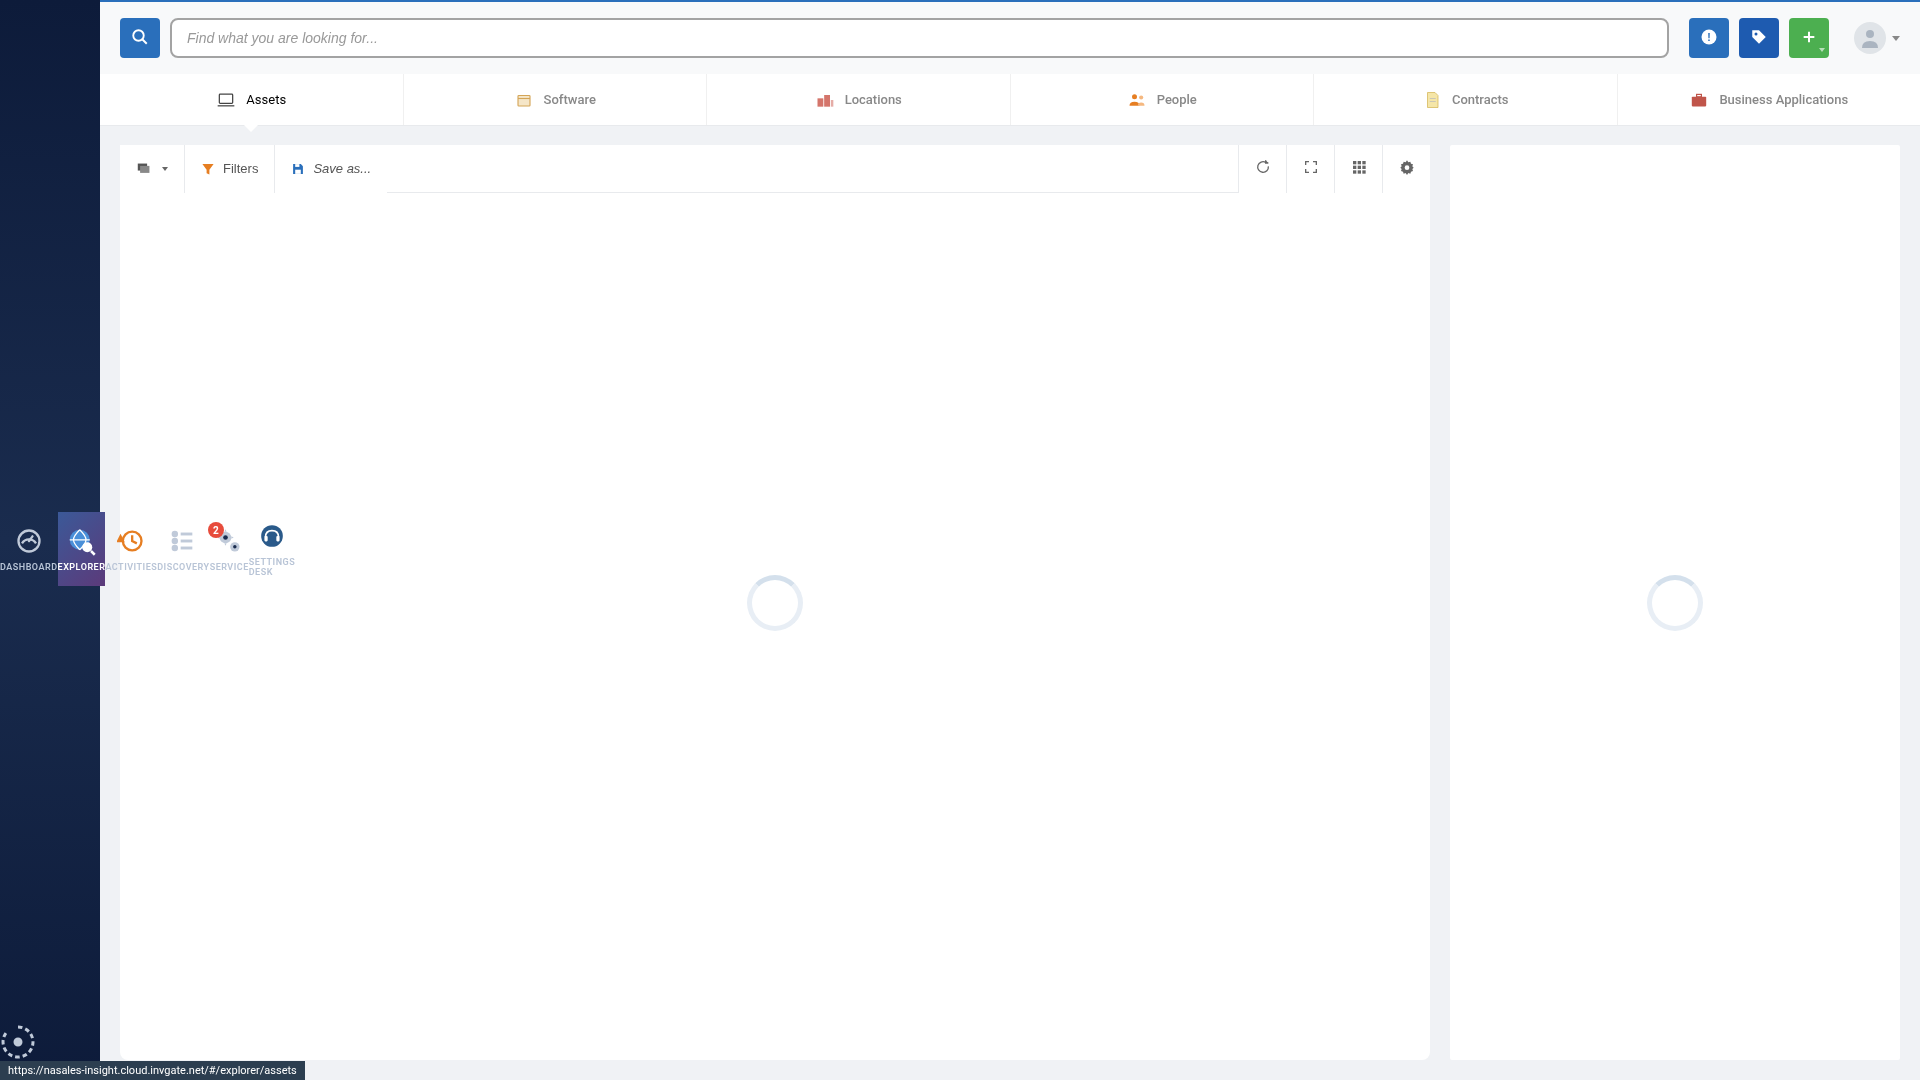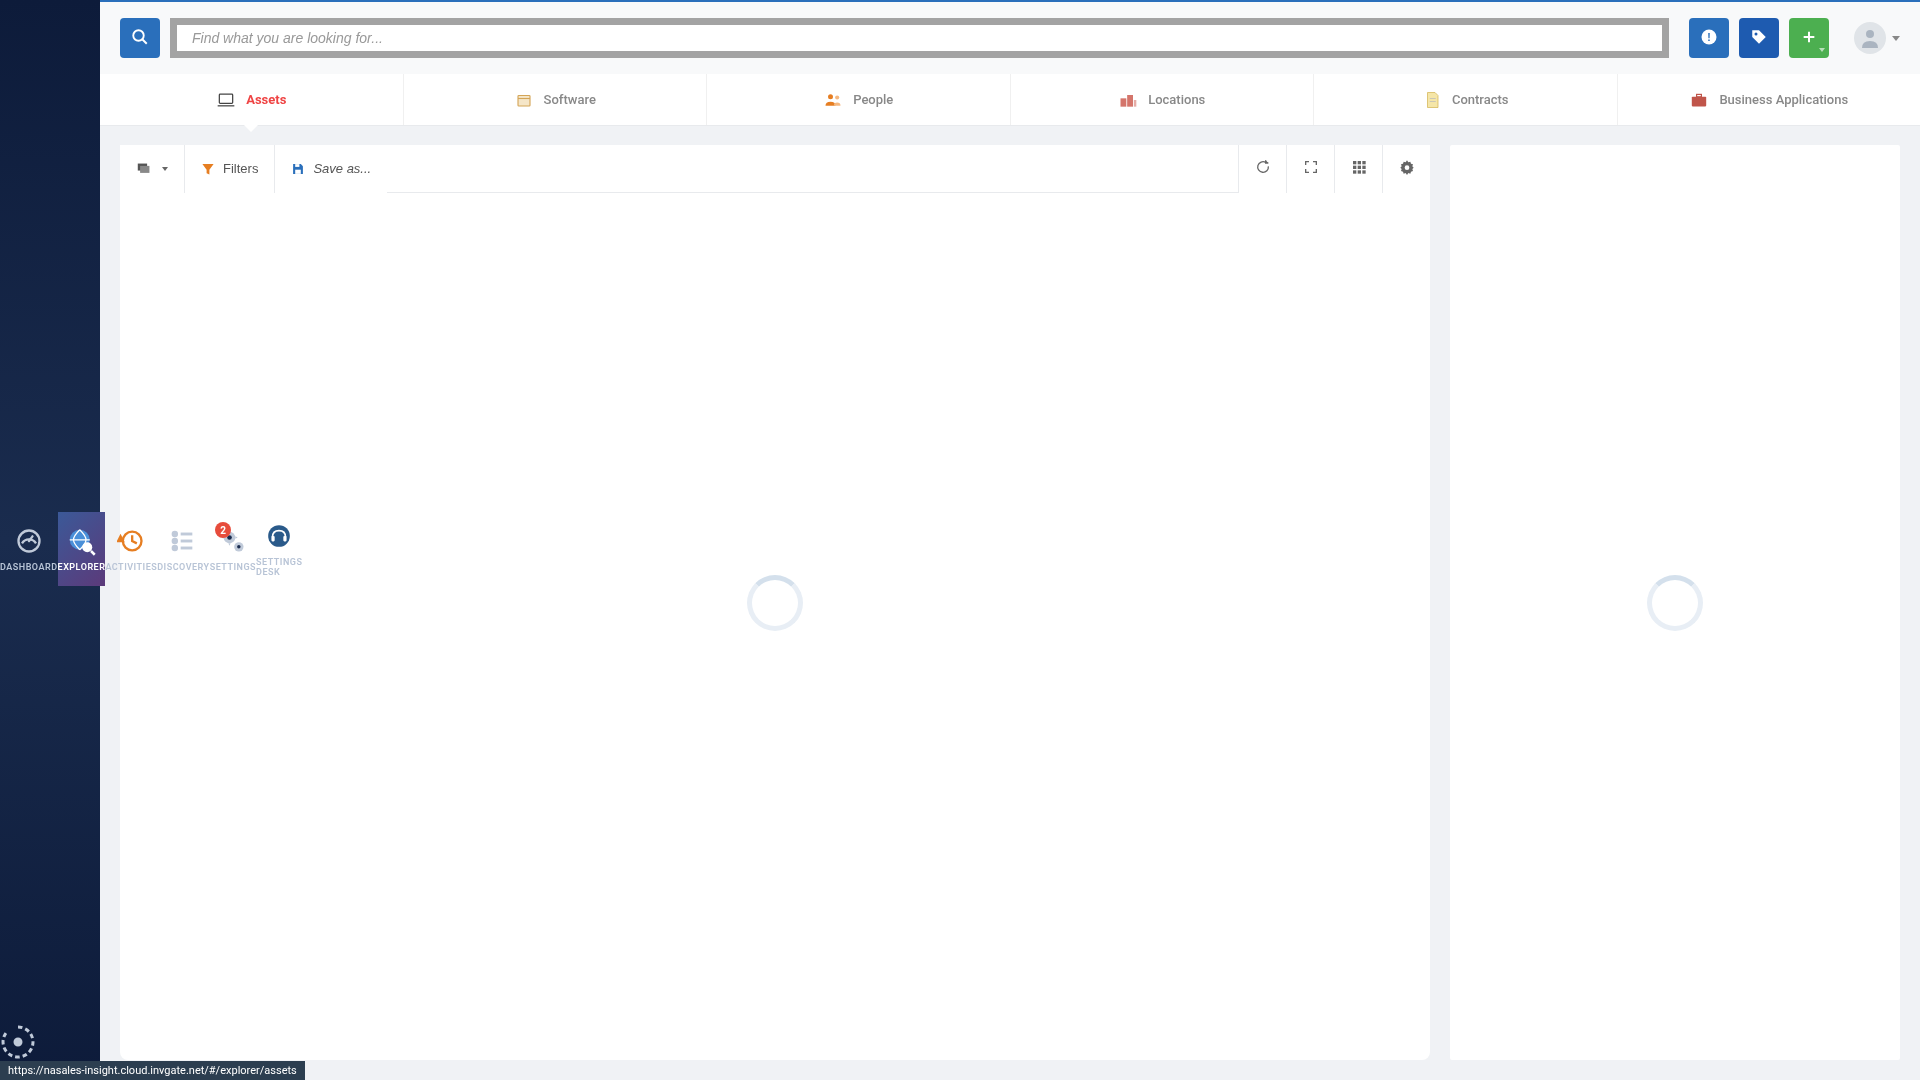--- a/index.html
+++ b/index.html
@@ -107,22 +107,22 @@
       border: none;
       border-radius: 4px;
       display: flex;
       align-items: center;
       justify-content: center;
       cursor: pointer;
     }
     .search-input {
       flex: 1;
       height: 40px;
-      border: 7px solid #a3a3a3;
-      border-radius: 0;
+      border: 2px solid #a3a3a3;
+      border-radius: 8px;
       padding: 0 15px;
       font-size: 14px;
       color: #333;
       background: white;
     }
     .search-input::placeholder {
       color: #999;
       font-style: italic;
     }
     .header-actions {
@@ -206,22 +206,22 @@
       display: flex;
       align-items: center;
       justify-content: center;
     }
     .tab-label {
       font-size: 13px;
       color: #888;
       font-weight: 500;
     }
     .tab.active .tab-label {
-      color: #ef4444;
-      font-weight: 700;
+      color: #000000;
+      font-weight: 400;
     }
     .tab.active::after {
       content: '';
       position: absolute;
       bottom: -7px;
       left: 50%;
       transform: translateX(-50%);
       width: 0;
       height: 0;
       border-left: 7px solid transparent;
@@ -393,21 +393,21 @@
     <span class="badge">2</span>
     <span class="sidebar-icon">
       <svg width="28" height="28" viewBox="0 0 24 24" fill="#c0cad9">
         <circle cx="9" cy="9" r="5"></circle>
         <circle cx="9" cy="9" r="2" fill="#1a2c4e"></circle>
         <path d="M9 2 L10 4 L8 4 Z M9 16 L10 14 L8 14 Z M2 9 L4 10 L4 8 Z M16 9 L14 10 L14 8 Z"></path>
         <circle cx="17" cy="17" r="4"></circle>
         <circle cx="17" cy="17" r="1.5" fill="#1a2c4e"></circle>
       </svg>
     </span>
-    <span class="sidebar-label">SETTINGS</span>
+    <span class="sidebar-label">SERVICE</span>
   </div>
 
   <div class="sidebar-item">
     <span class="sidebar-icon">
       <svg width="26" height="26" viewBox="0 0 24 24" fill="none">
         <circle cx="12" cy="12" r="10" fill="#2a5a8a"></circle>
         <path d="M6 13 Q 6 7 12 7 Q 18 7 18 13" stroke="#fff" stroke-width="1.5" fill="none"></path>
         <rect x="5" y="12" width="3" height="5" rx="1" fill="#fff"></rect>
         <rect x="16" y="12" width="3" height="5" rx="1" fill="#fff"></rect>
       </svg>
@@ -487,38 +487,38 @@
     <span class="tab-icon">
       <svg width="18" height="18" viewBox="0 0 24 24" fill="none" stroke="#d4a557" stroke-width="1.5">
         <rect x="4" y="6" width="16" height="14" rx="1" fill="#f5e6c8"></rect>
         <line x1="4" y1="10" x2="20" y2="10"></line>
       </svg>
     </span>
     <span class="tab-label">Software</span>
   </div>
   <div class="tab">
     <span class="tab-icon">
+      <svg width="20" height="18" viewBox="0 0 24 20" fill="#d4756b">
+        <rect x="3" y="8" width="7" height="10"></rect>
+        <rect x="11" y="4" width="7" height="14"></rect>
+        <rect x="19" y="10" width="3" height="8" opacity="0.6"></rect>
+      </svg>
+    </span>
+    <span class="tab-label">Locations</span>
+  </div>
+  <div class="tab">
+    <span class="tab-icon">
       <svg width="22" height="18" viewBox="0 0 24 20" fill="#e67e22">
         <circle cx="9" cy="6" r="3"></circle>
         <path d="M3 17 Q 3 12 9 12 Q 15 12 15 17 Z"></path>
         <circle cx="17" cy="7" r="2.5" fill="#f5b880"></circle>
         <path d="M13 17 Q 13 13 17 13 Q 21 13 21 17 Z" fill="#f5b880"></path>
       </svg>
     </span>
     <span class="tab-label">People</span>
-  </div>
-  <div class="tab">
-    <span class="tab-icon">
-      <svg width="20" height="18" viewBox="0 0 24 20" fill="#d4756b">
-        <rect x="3" y="8" width="7" height="10"></rect>
-        <rect x="11" y="4" width="7" height="14"></rect>
-        <rect x="19" y="10" width="3" height="8" opacity="0.6"></rect>
-      </svg>
-    </span>
-    <span class="tab-label">Locations</span>
   </div>
   <div class="tab">
     <span class="tab-icon">
       <svg width="16" height="18" viewBox="0 0 20 24" fill="#f5e6a8" stroke="#d4b557" stroke-width="1">
         <path d="M4 2 L14 2 L18 6 L18 22 L4 22 Z"></path>
         <line x1="7" y1="10" x2="15" y2="10" stroke="#bbb"></line>
         <line x1="7" y1="14" x2="15" y2="14" stroke="#bbb"></line>
       </svg>
     </span>
     <span class="tab-label">Contracts</span>

